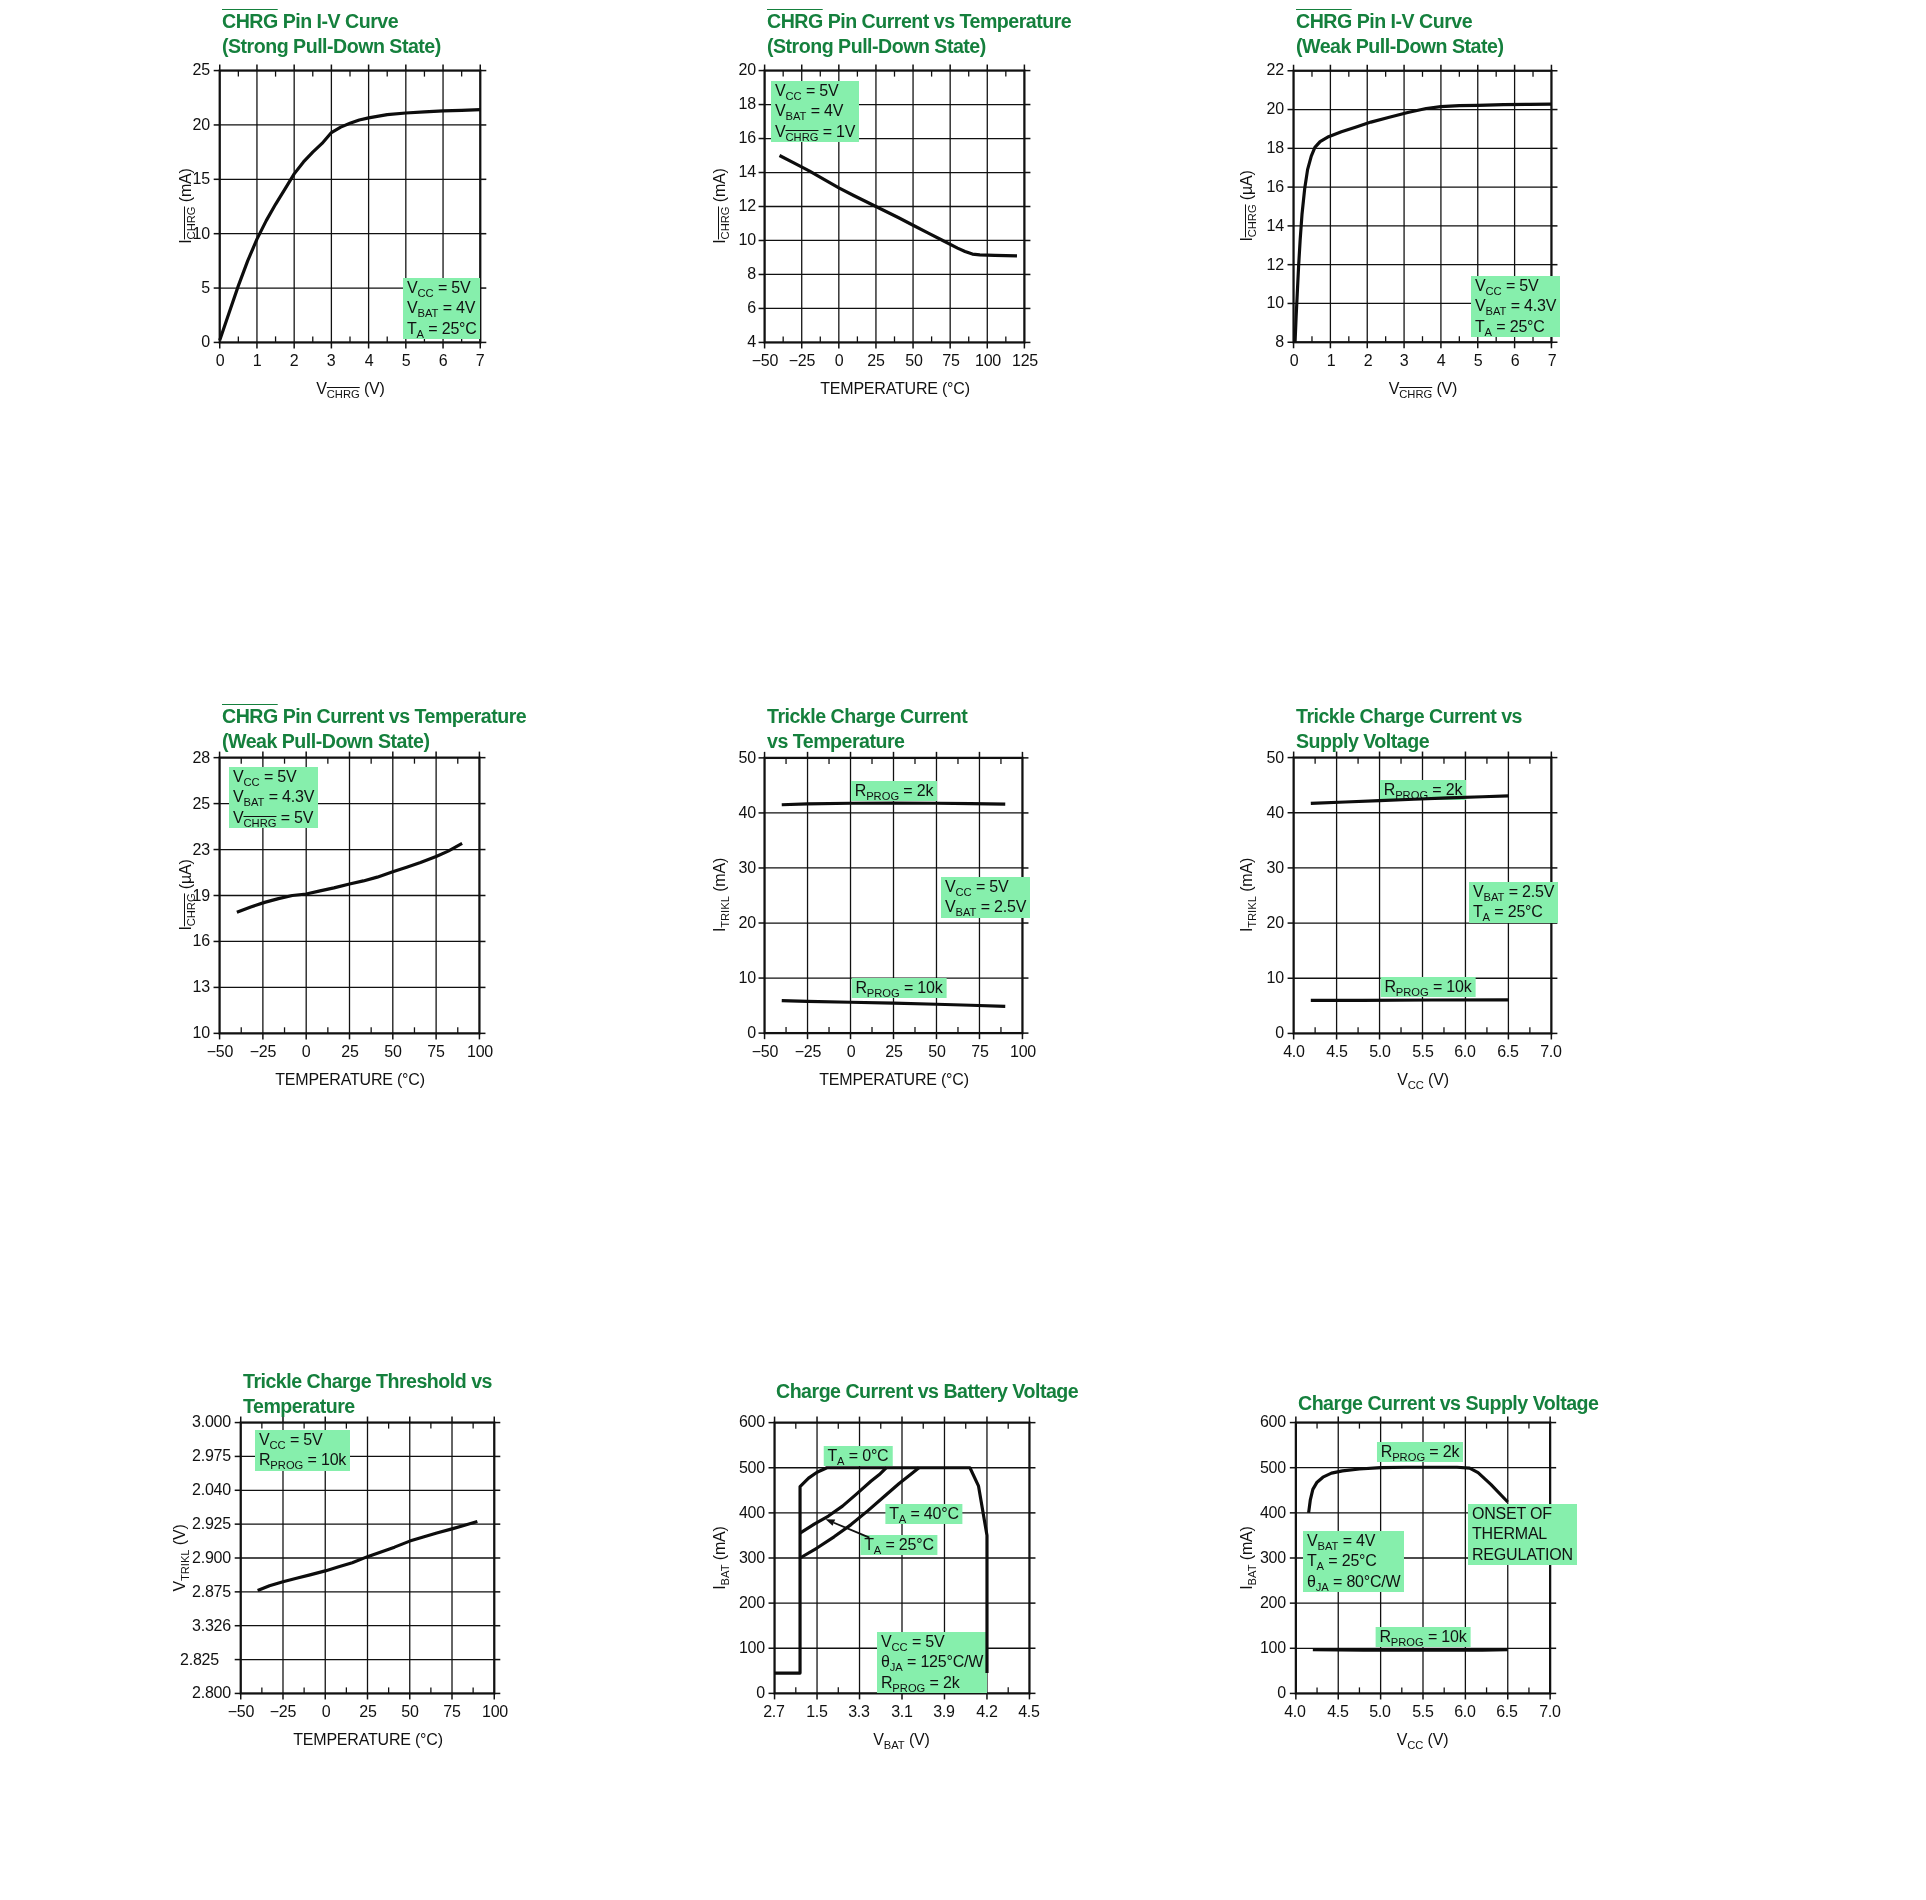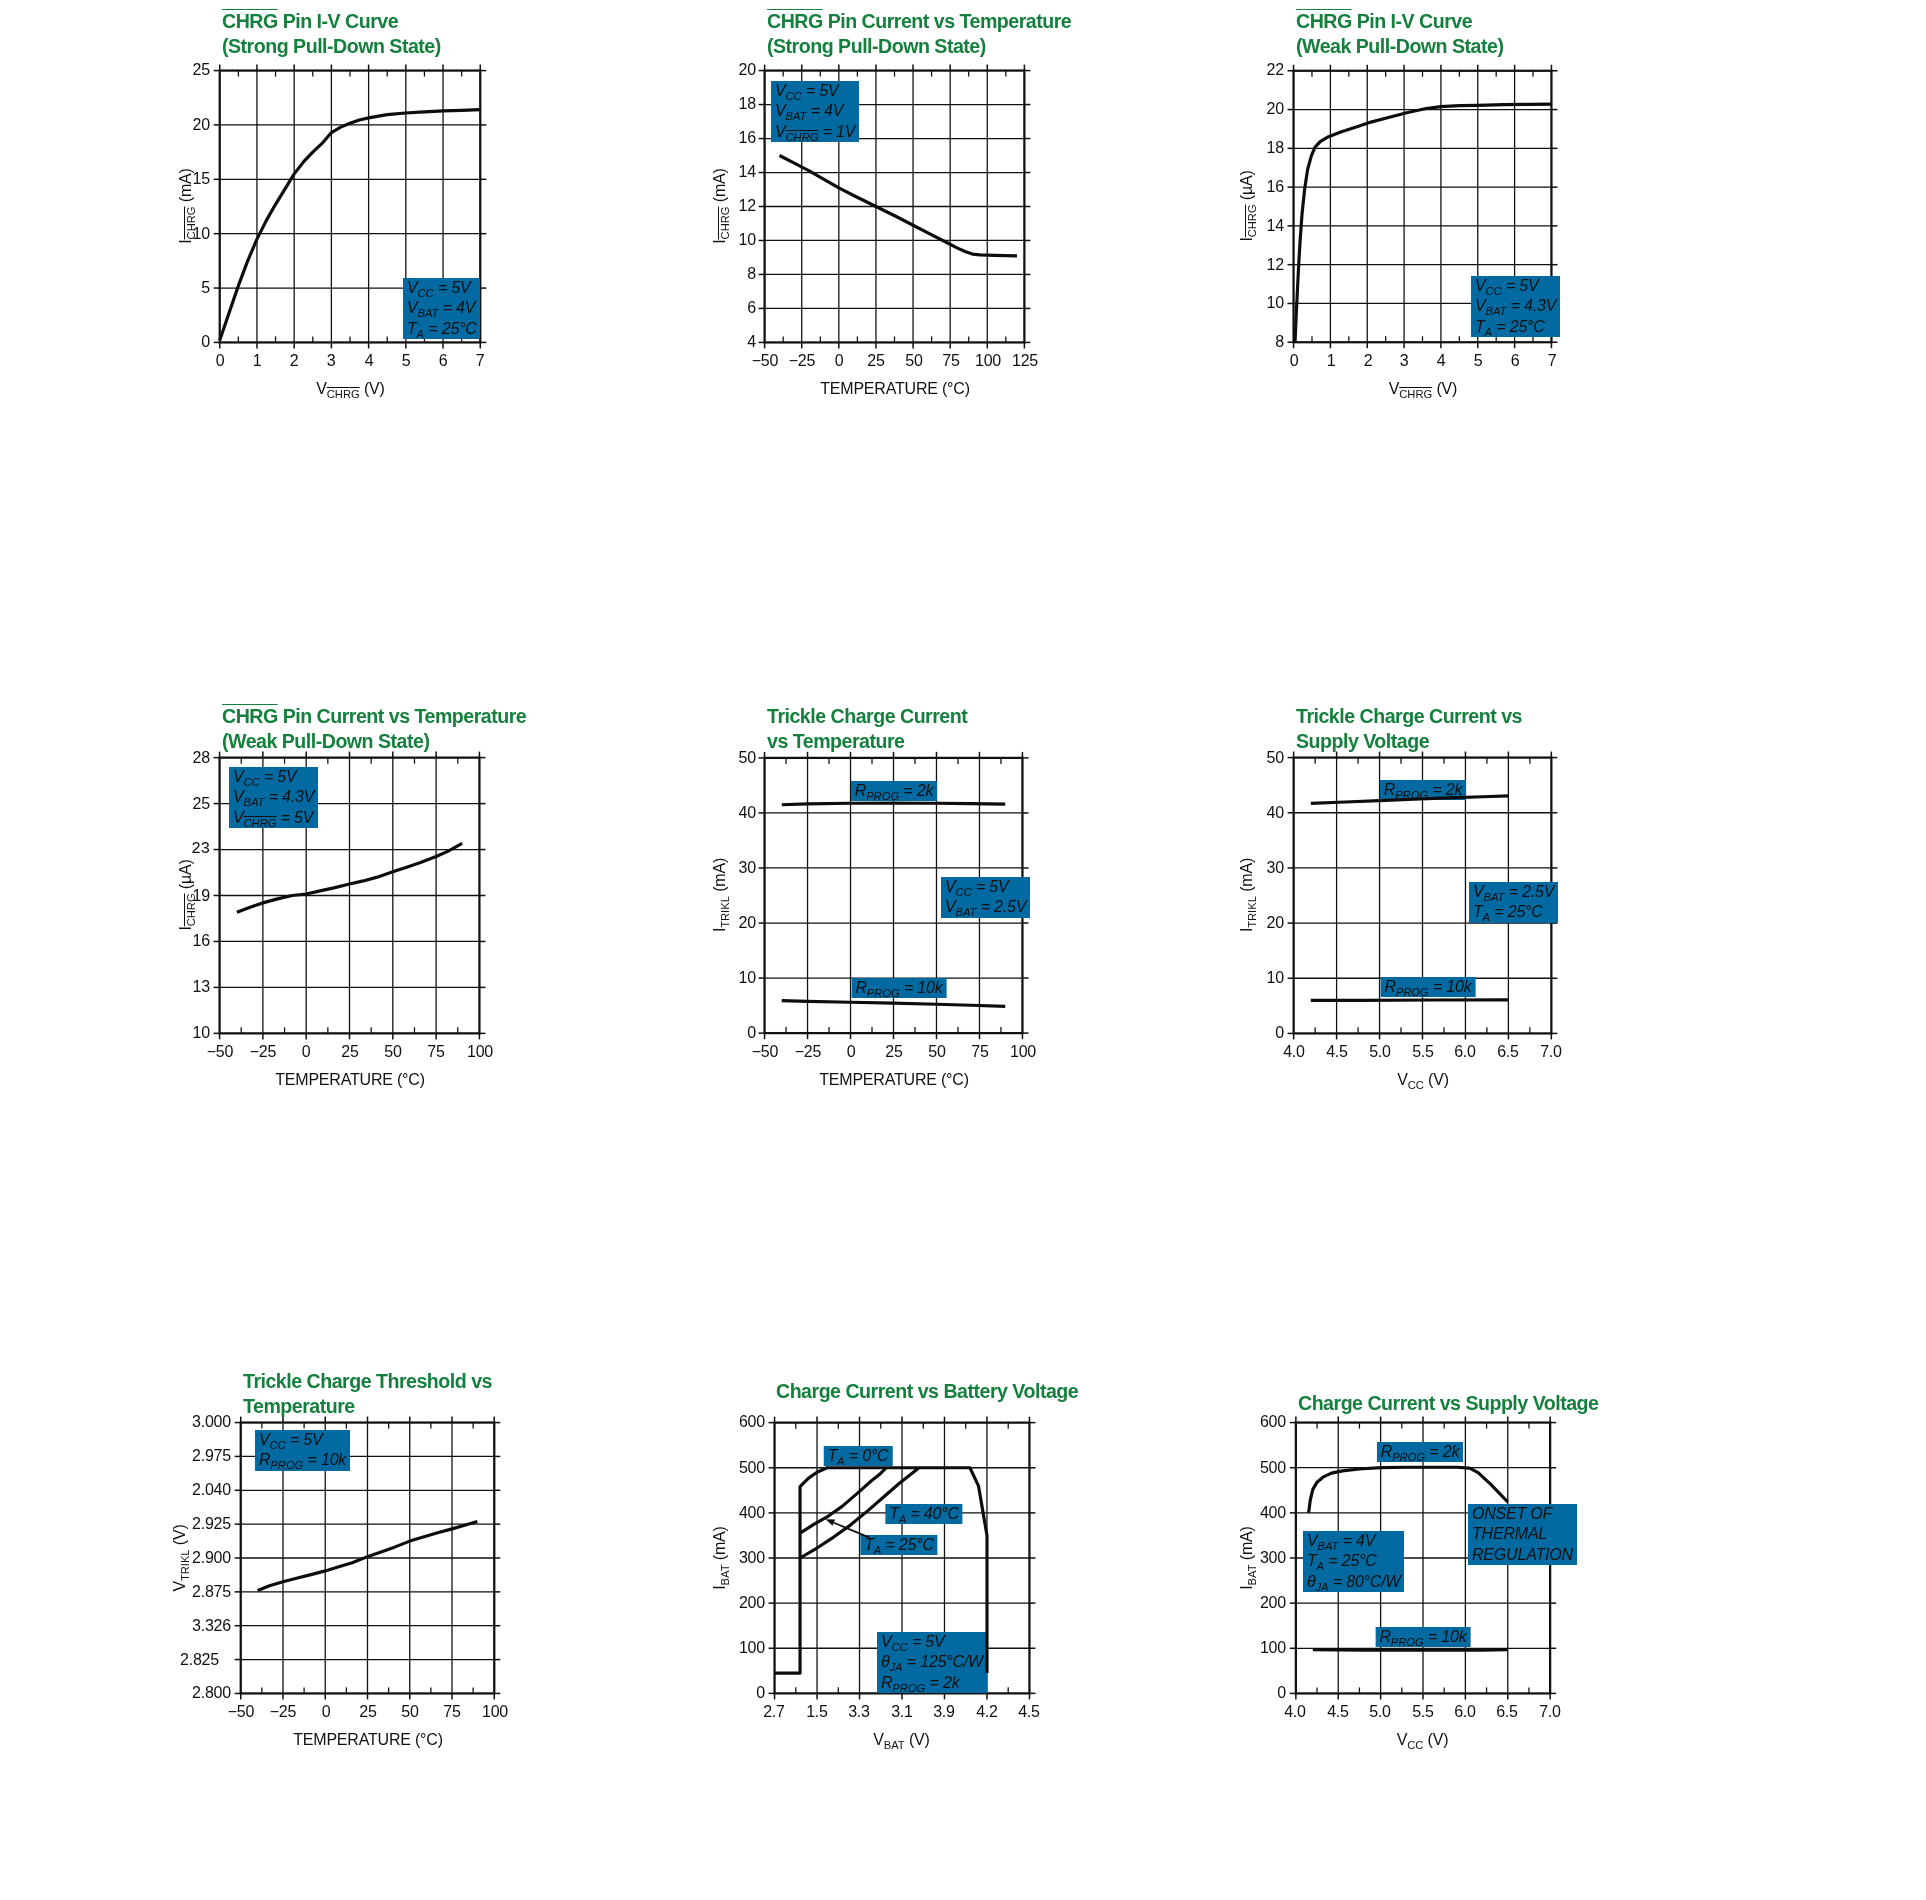--- a/index.html
+++ b/index.html
@@ -8,21 +8,21 @@
   .chart-title{position:absolute;font-weight:bold;font-size:19.6px;line-height:25px;
         letter-spacing:-0.5px;color:#15803d;white-space:nowrap;}
   .tick{position:absolute;font-size:16px;line-height:19.6px;color:#111;letter-spacing:-0.2px;}
   .ytick{text-align:right;}
   .xtick{text-align:center;}
   .axlab{position:absolute;font-size:16px;color:#111;text-align:center;letter-spacing:-0.2px;}
   .ylab{position:absolute;font-size:16px;color:#111;text-align:center;letter-spacing:-0.2px;
         transform:rotate(-90deg);}
   .ann{position:absolute;font-size:16px;line-height:20.4px;color:#111;white-space:nowrap;
         letter-spacing:-0.2px;}
-  .ann.bg, .clab.bg{background:#0369a1;padding:0 3.8px;margin-left:-3.8px;font-style:italic;}
+  .ann.bg, .clab.bg{background:#86efac;padding:0 3.8px;margin-left:-3.8px;}
   .clab{position:absolute;font-size:16px;line-height:19.6px;color:#111;white-space:nowrap;
         letter-spacing:-0.2px;}
   .clab.center{transform:translateX(-50%);margin-left:0;}
   sub{font-size:0.7em;line-height:0;letter-spacing:0;}
   .ov{text-decoration:overline;text-decoration-thickness:1.1px;}
   svg{position:absolute;}
 </style>
 </head>
 <body>
 
@@ -323,21 +323,21 @@
       <line x1="358" y1="257.33333333333337" x2="366" y2="257.33333333333337" stroke="#111111" stroke-width="2"></line>
       <line x1="14" y1="318.1666666666667" x2="358" y2="318.1666666666667" stroke="#111111" stroke-width="1.7"></line>
       <line x1="6" y1="318.1666666666667" x2="14" y2="318.1666666666667" stroke="#111111" stroke-width="2"></line>
       <line x1="358" y1="318.1666666666667" x2="366" y2="318.1666666666667" stroke="#111111" stroke-width="2"></line>
       <line x1="6" y1="379" x2="14" y2="379" stroke="#111111" stroke-width="2"></line>
       <line x1="358" y1="379" x2="366" y2="379" stroke="#111111" stroke-width="2"></line>
       <rect x="14" y="14" width="344" height="365" fill="none" stroke="#111111" stroke-width="3"></rect>
     </svg>
     <div class="tick ytick" style="left: 147px; top: 748px; width: 63px;">28</div>
     <div class="tick ytick" style="left: 147px; top: 794px; width: 63px;">25</div>
-    <div class="tick ytick" style="left: 147px; top: 840px; width: 63px; font-family: Liberation Mono, monospace;">23</div>
+    <div class="tick ytick" style="left: 147px; top: 840px; width: 63px;">23</div>
     <div class="tick ytick" style="left: 147px; top: 886px; width: 63px;">19</div>
     <div class="tick ytick" style="left: 147px; top: 931px; width: 63px;">16</div>
     <div class="tick ytick" style="left: 147px; top: 977px; width: 63px;">13</div>
     <div class="tick ytick" style="left: 147px; top: 1023px; width: 63px;">10</div>
     <div class="tick xtick" style="left: 186px; top: 1042px; width: 68px;">−50</div>
     <div class="tick xtick" style="left: 229px; top: 1042px; width: 68px;">−25</div>
     <div class="tick xtick" style="left: 272px; top: 1042px; width: 68px;">0</div>
     <div class="tick xtick" style="left: 316px; top: 1042px; width: 68px;">25</div>
     <div class="tick xtick" style="left: 359px; top: 1042px; width: 68px;">50</div>
     <div class="tick xtick" style="left: 402px; top: 1042px; width: 68px;">75</div>

